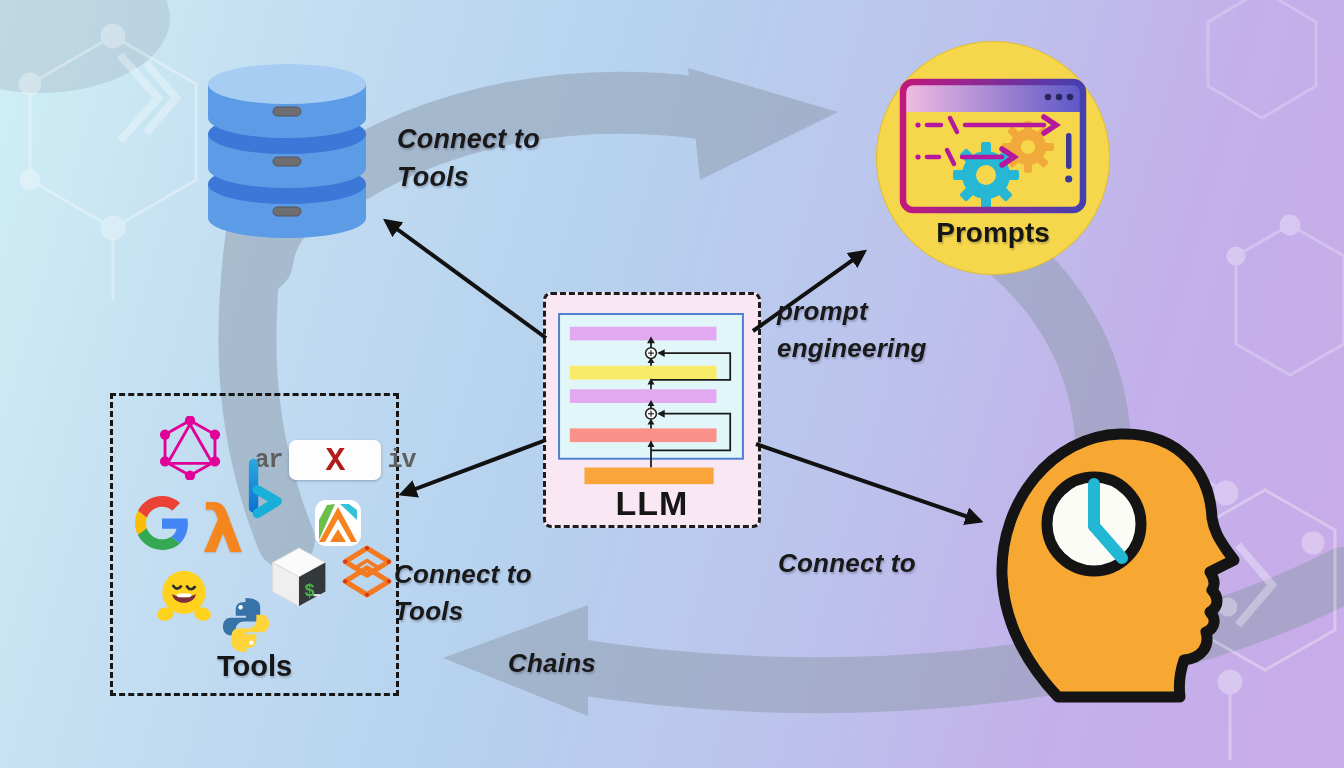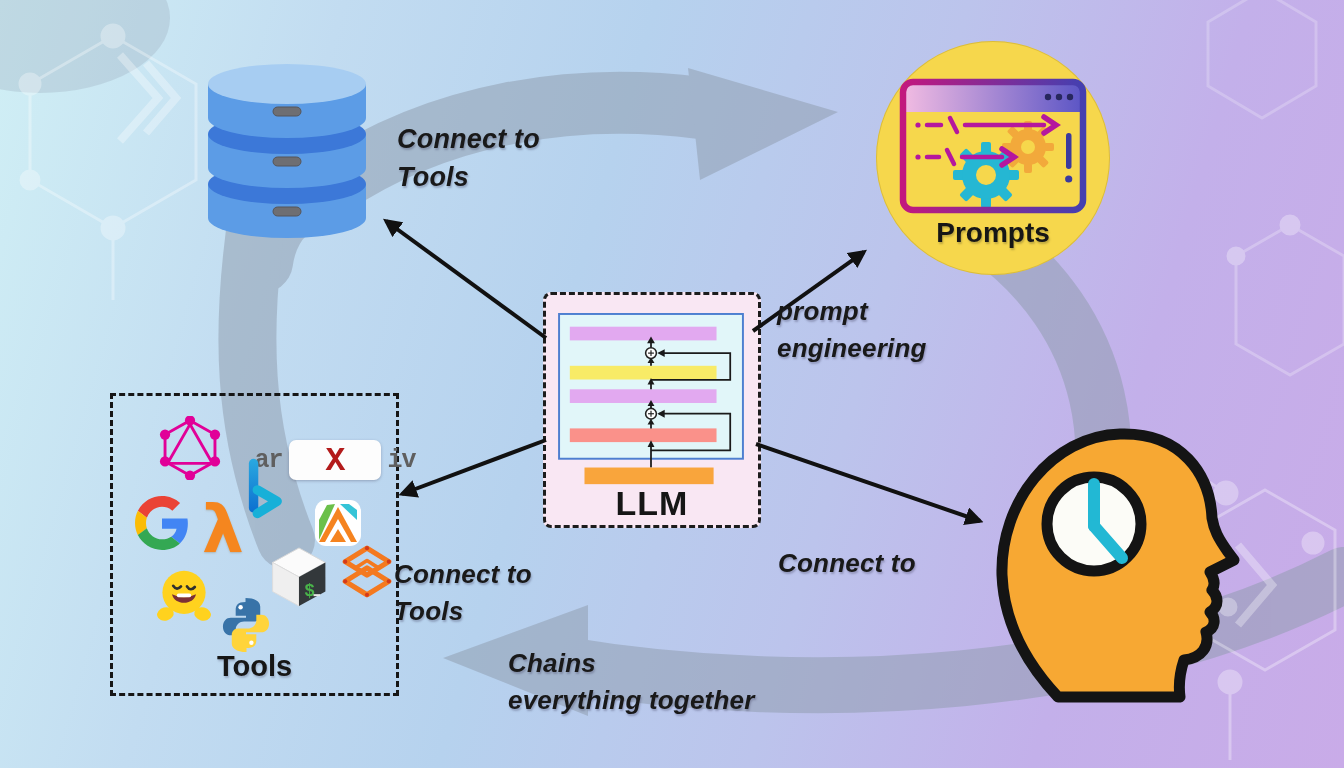--- a/index.html
+++ b/index.html
@@ -363,16 +363,15 @@
   </div>
   <div class="caption" style="left:394px;top:556px;width:160px;">
     <span>Connect to</span>
     <span>Tools</span>
   </div>
   <div class="caption" style="left:778px;top:545px;width:195px;">
     <span>Connect to</span>
   </div>
   <div class="caption" style="left:508px;top:628px;width:300px;margin-top:17px;">
     <span>Chains</span>
-    <span>everything together</span>
   </div>
 
 </div>
 
 </body></html>

